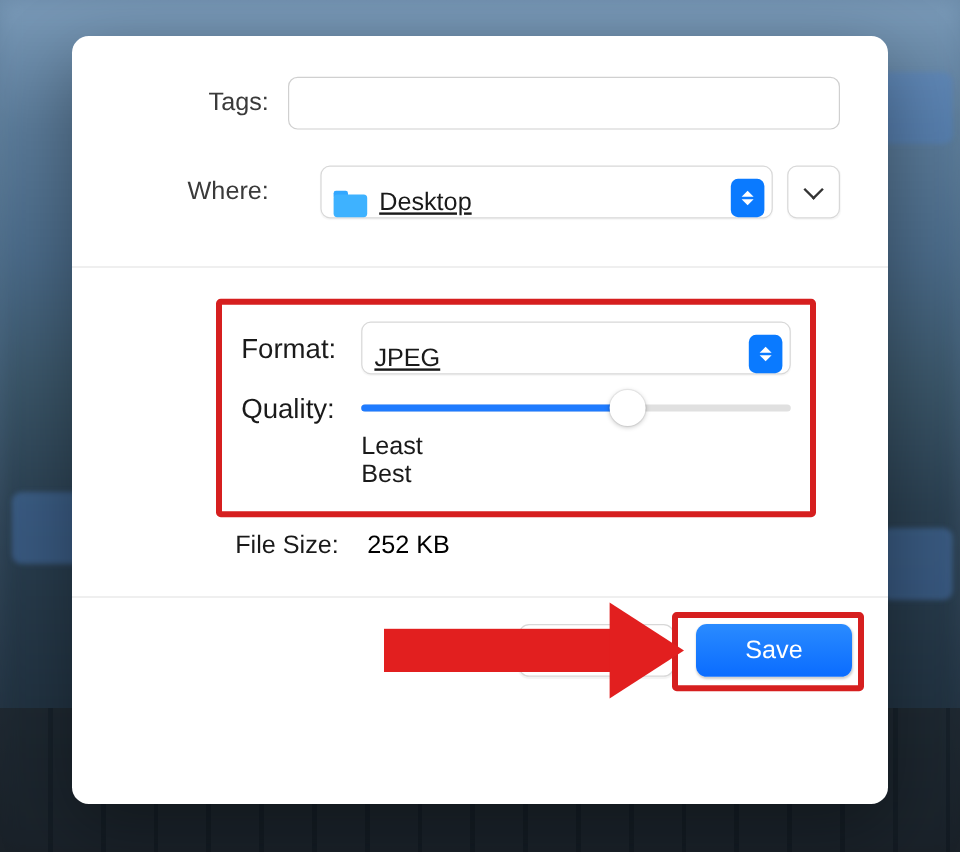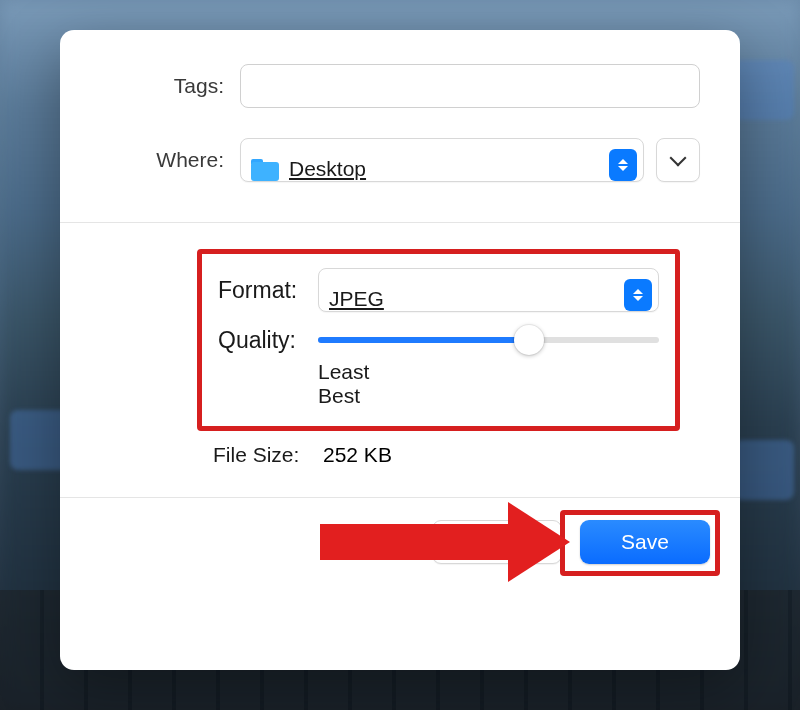--- a/index.html
+++ b/index.html
@@ -31,21 +31,21 @@
     width: 680px; height: 640px;
     background: #ffffff;
     border-radius: 14px;
     box-shadow: 0 20px 60px rgba(0,0,0,0.35);
     display: flex; flex-direction: column;
   }
   .section { padding: 26px 40px 30px 40px; }
   .section.top { padding-top: 34px; padding-bottom: 40px; }
   .divider { height: 1px; background: #e5e5e5; width: 100%; }
   .row { display: flex; align-items: center; margin-bottom: 20px; }
-  .row:last-child { margin-bottom: 0; }
+  .row:last-child { margin-bottom: 0; gap: 27px; }
   .label {
     width: 140px; text-align: right; padding-right: 16px;
     color: #3a3a3a; font-size: 21px;
   }
   .field { flex: 1; }
   .text-input {
     width: 100%; height: 44px;
     border: 1px solid #d0d0d0; border-radius: 8px;
     padding: 0 12px; font-size: 21px; color: #1a1a1a;
     background: #fff;
@@ -194,21 +194,21 @@
         <div class="expand-btn">
           <span class="chev-down"></span>
         </div>
       </div>
     </div>
 
   </div>
 
   <div class="divider"></div>
 
-  <div class="section" style="padding-left:120px; padding-right:60px;margin-left:17px;">
+  <div class="section" style="padding-left:120px; padding-right:60px;">
 
     <div class="highlight-box">
 
       <div class="fmt-row">
         <div class="fmt-label">Format:</div>
         <div class="popup" style="flex:1;">
           <span>JPEG</span>
           <span class="spacer"></span>
           <span class="stepper-btn">
             <span class="chev up"></span>

